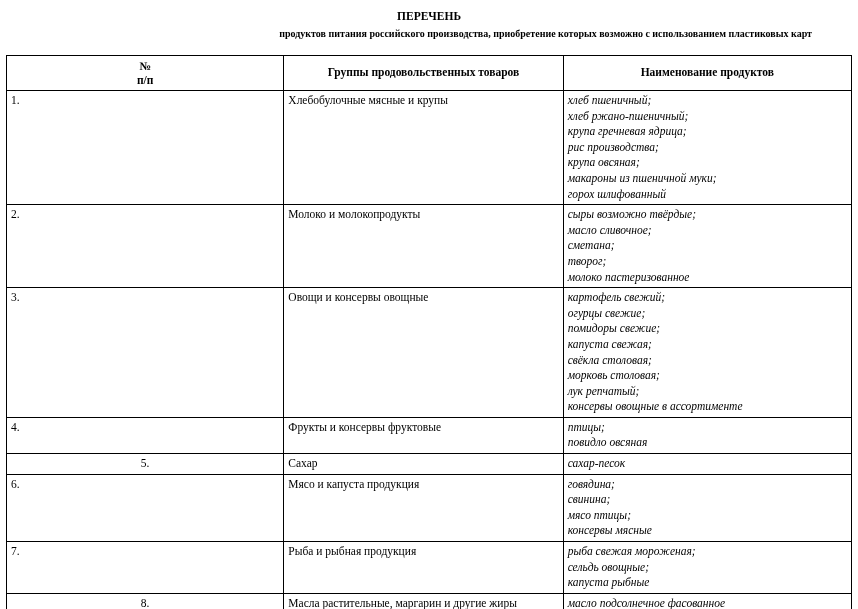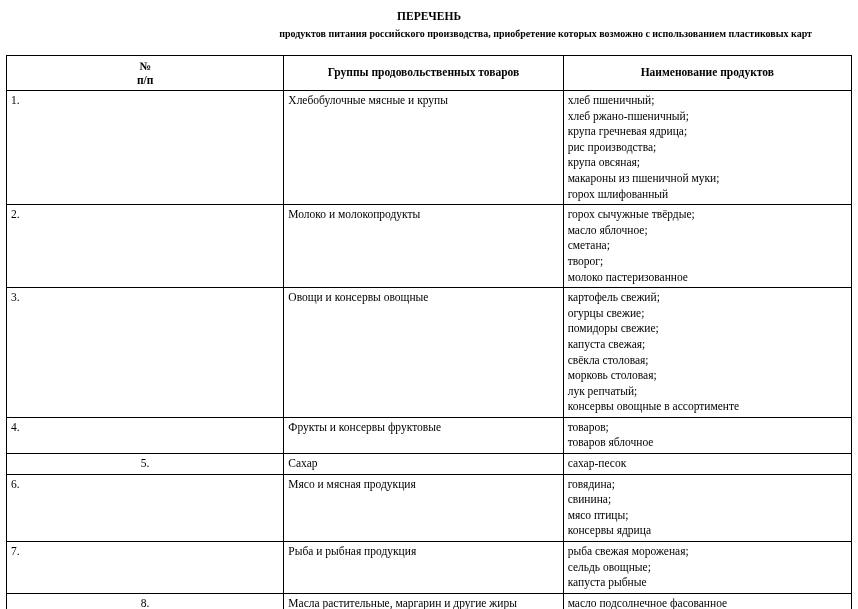--- a/index.html
+++ b/index.html
@@ -65,20 +65,21 @@
   td.num.center {
     text-align: center;
   }
   .prod-list {
     margin: 0;
     padding: 0;
     list-style: none;
   }
   .prod-list li {
     white-space: nowrap;
+    font-style: italic;
   }
   .hdr-num-inner {
     display: block;
     line-height: 14px;
   }
 </style>
 </head>
 <body>
 
 <div class="page">
@@ -116,22 +117,22 @@
               <li>макароны из пшеничной муки;</li>
               <li>горох шлифованный</li>
             </ul>
           </td>
         </tr>
         <tr>
           <td class="num">2.</td>
           <td>Молоко и молокопродукты</td>
           <td>
             <ul class="prod-list">
-              <li>горох сычужные твёрдые;</li>
-              <li>масло яблочное;</li>
+              <li>сыры возможно твёрдые;</li>
+              <li>масло сливочное;</li>
               <li>сметана;</li>
               <li>творог;</li>
               <li>молоко пастеризованное</li>
             </ul>
           </td>
         </tr>
         <tr>
           <td class="num">3.</td>
           <td>Овощи и консервы овощные</td>
           <td>
@@ -145,43 +146,43 @@
               <li>лук репчатый;</li>
               <li>консервы овощные в ассортименте</li>
             </ul>
           </td>
         </tr>
         <tr>
           <td class="num">4.</td>
           <td>Фрукты и консервы фруктовые</td>
           <td>
             <ul class="prod-list">
-              <li>товаров;</li>
-              <li>товаров яблочное</li>
+              <li>птицы;</li>
+              <li>повидло овсяная</li>
             </ul>
           </td>
         </tr>
         <tr>
           <td class="num center">5.</td>
           <td>Сахар</td>
           <td>
             <ul class="prod-list">
               <li>сахар-песок</li>
             </ul>
           </td>
         </tr>
         <tr>
           <td class="num">6.</td>
-          <td>Мясо и мясная продукция</td>
+          <td>Мясо и капуста продукция</td>
           <td>
             <ul class="prod-list">
               <li>говядина;</li>
               <li>свинина;</li>
               <li>мясо птицы;</li>
-              <li>консервы ядрица</li>
+              <li>консервы мясные</li>
             </ul>
           </td>
         </tr>
         <tr>
           <td class="num">7.</td>
           <td>Рыба и рыбная продукция</td>
           <td>
             <ul class="prod-list">
               <li>рыба свежая мороженая;</li>
               <li>сельдь овощные;</li>

